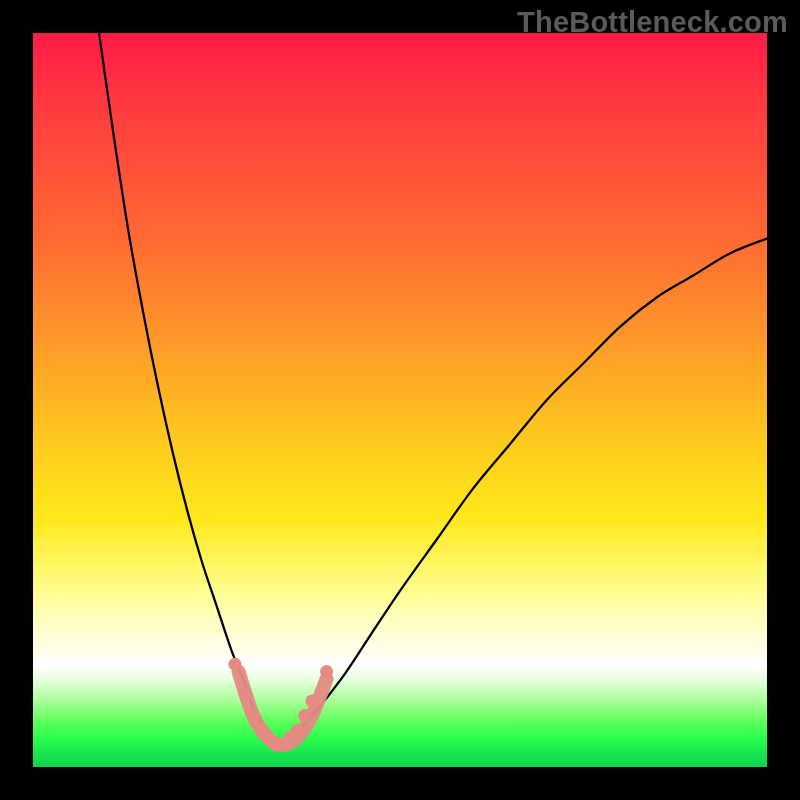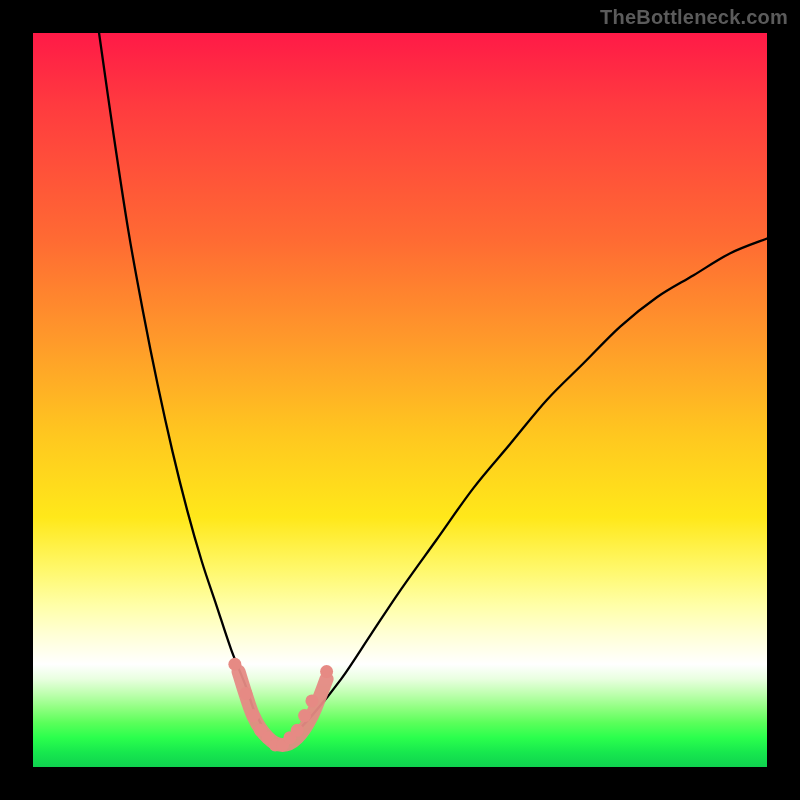--- a/index.html
+++ b/index.html
@@ -17,21 +17,21 @@
     left: 0;
     width: 800px;
     height: 800px;
     background: #000;
   }
   .watermark {
     position: absolute;
     top: 6px;
     right: 12px;
     color: #5b5b5b;
-    font-size: 20px;
+    font-size: 29px;
     font-weight: 600;
     letter-spacing: 0.2px;
     z-index: 5;
   }
   .plot {
     position: absolute;
     
     top: 33px;
     left: 33px;
     width: 734px;

